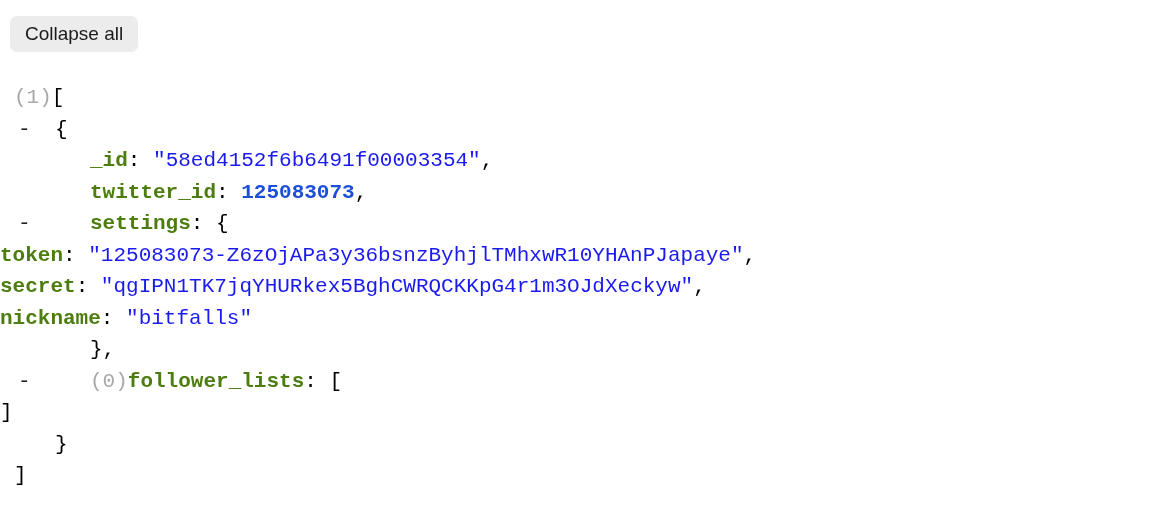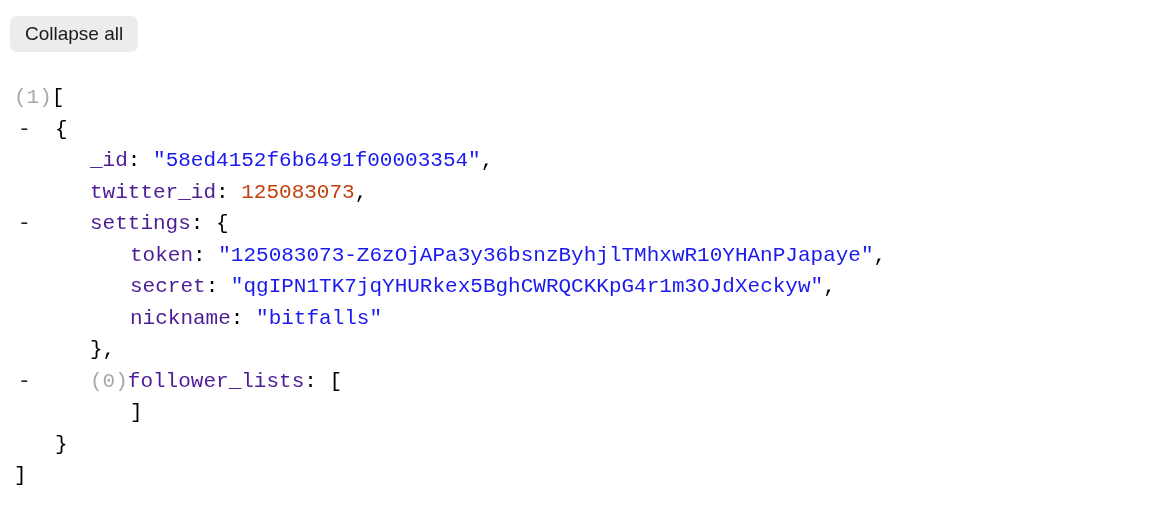--- a/index.html
+++ b/index.html
@@ -68,26 +68,26 @@
     user-select: none;
   }
   .ln-body {
     display: inline-block;
     white-space: pre;
   }
   
   .ind0 { padding-left: 14px; }
   .ind1 { padding-left: 55px; }
   .ind2 { padding-left: 90px; }
-  .ind3 { padding-left: 130px; }
+  .ind3 { }
 
-  .k    { font-weight: normal; color: #4c1d95; }
+  .k    { font-weight: bold; color: #4d7c0f; }
   .punc { color: #000000; font-weight: normal; }
   .str  { color: #1a1aee; font-weight: normal; }
-  .num  { color: #c2410c; font-weight: normal; }
+  .num  { color: #1d4ed8; font-weight: bold; }
   .count{ color: #a8a8a8; font-weight: normal; }
   .brace{ color: #000000; font-weight: normal; }
 </style>
 </head>
 <body>
 
 <div id="toolbar">
   <button class="tool-btn">Collapse all</button>
 </div>
 

